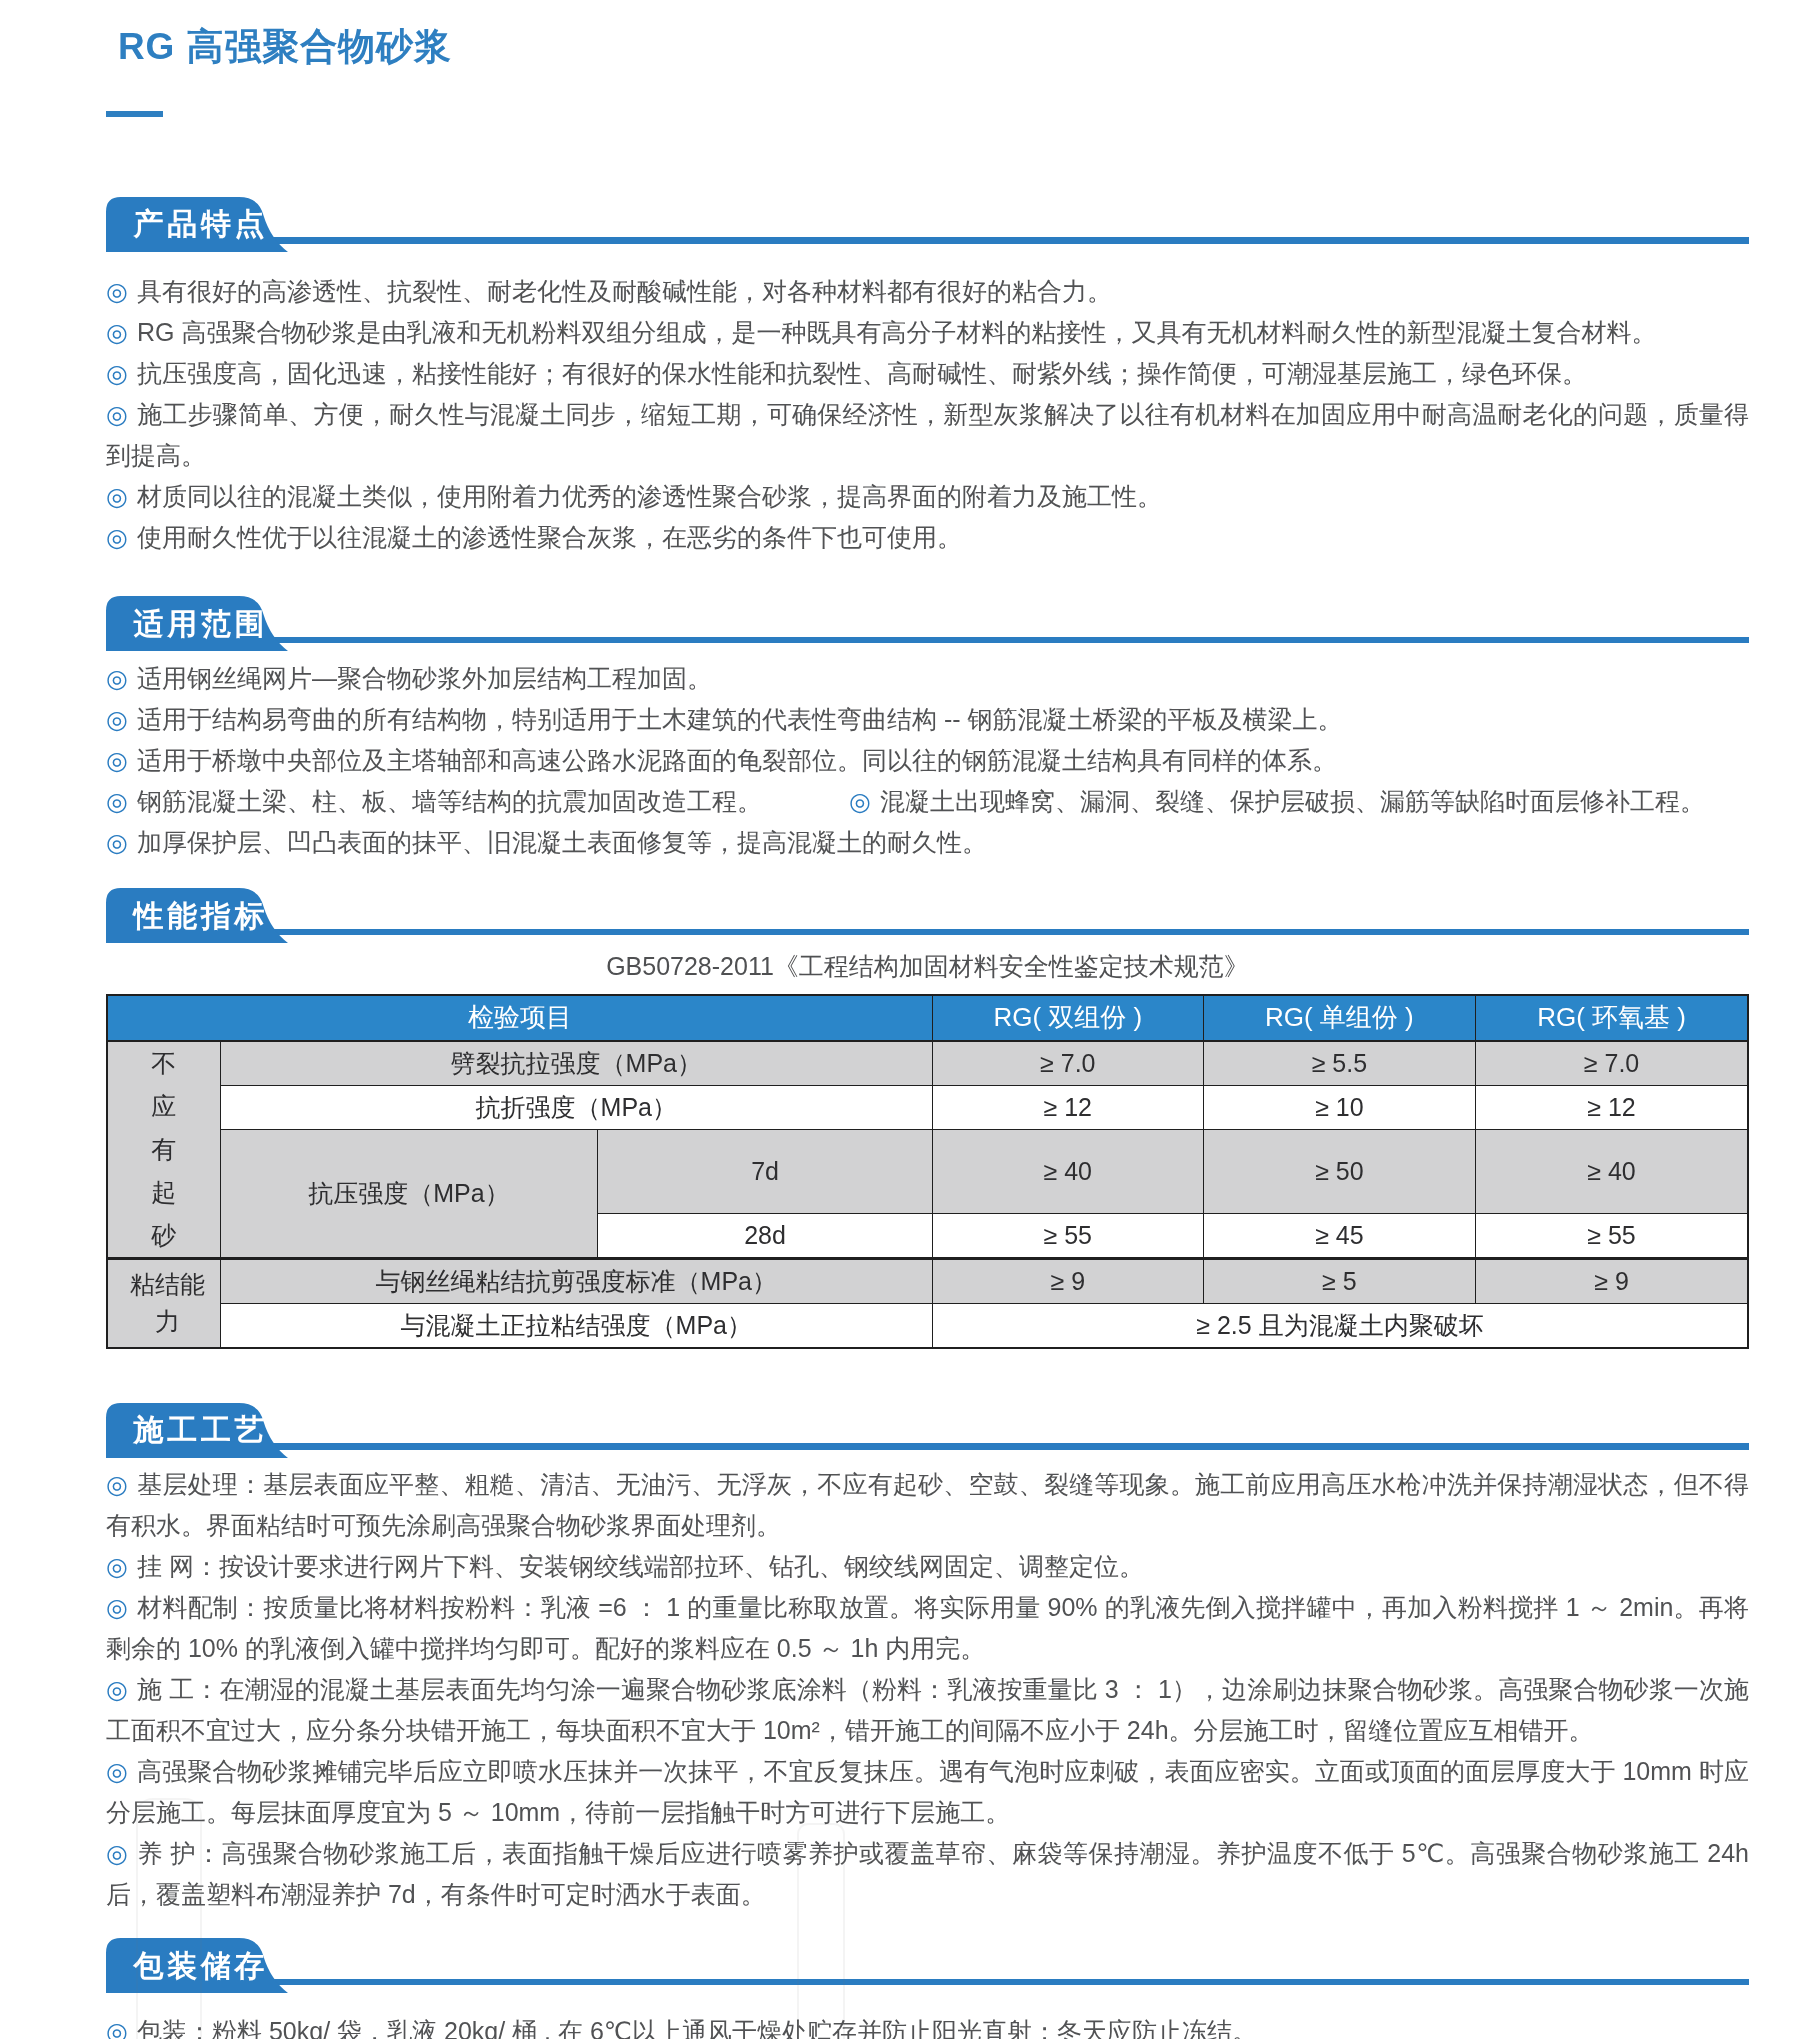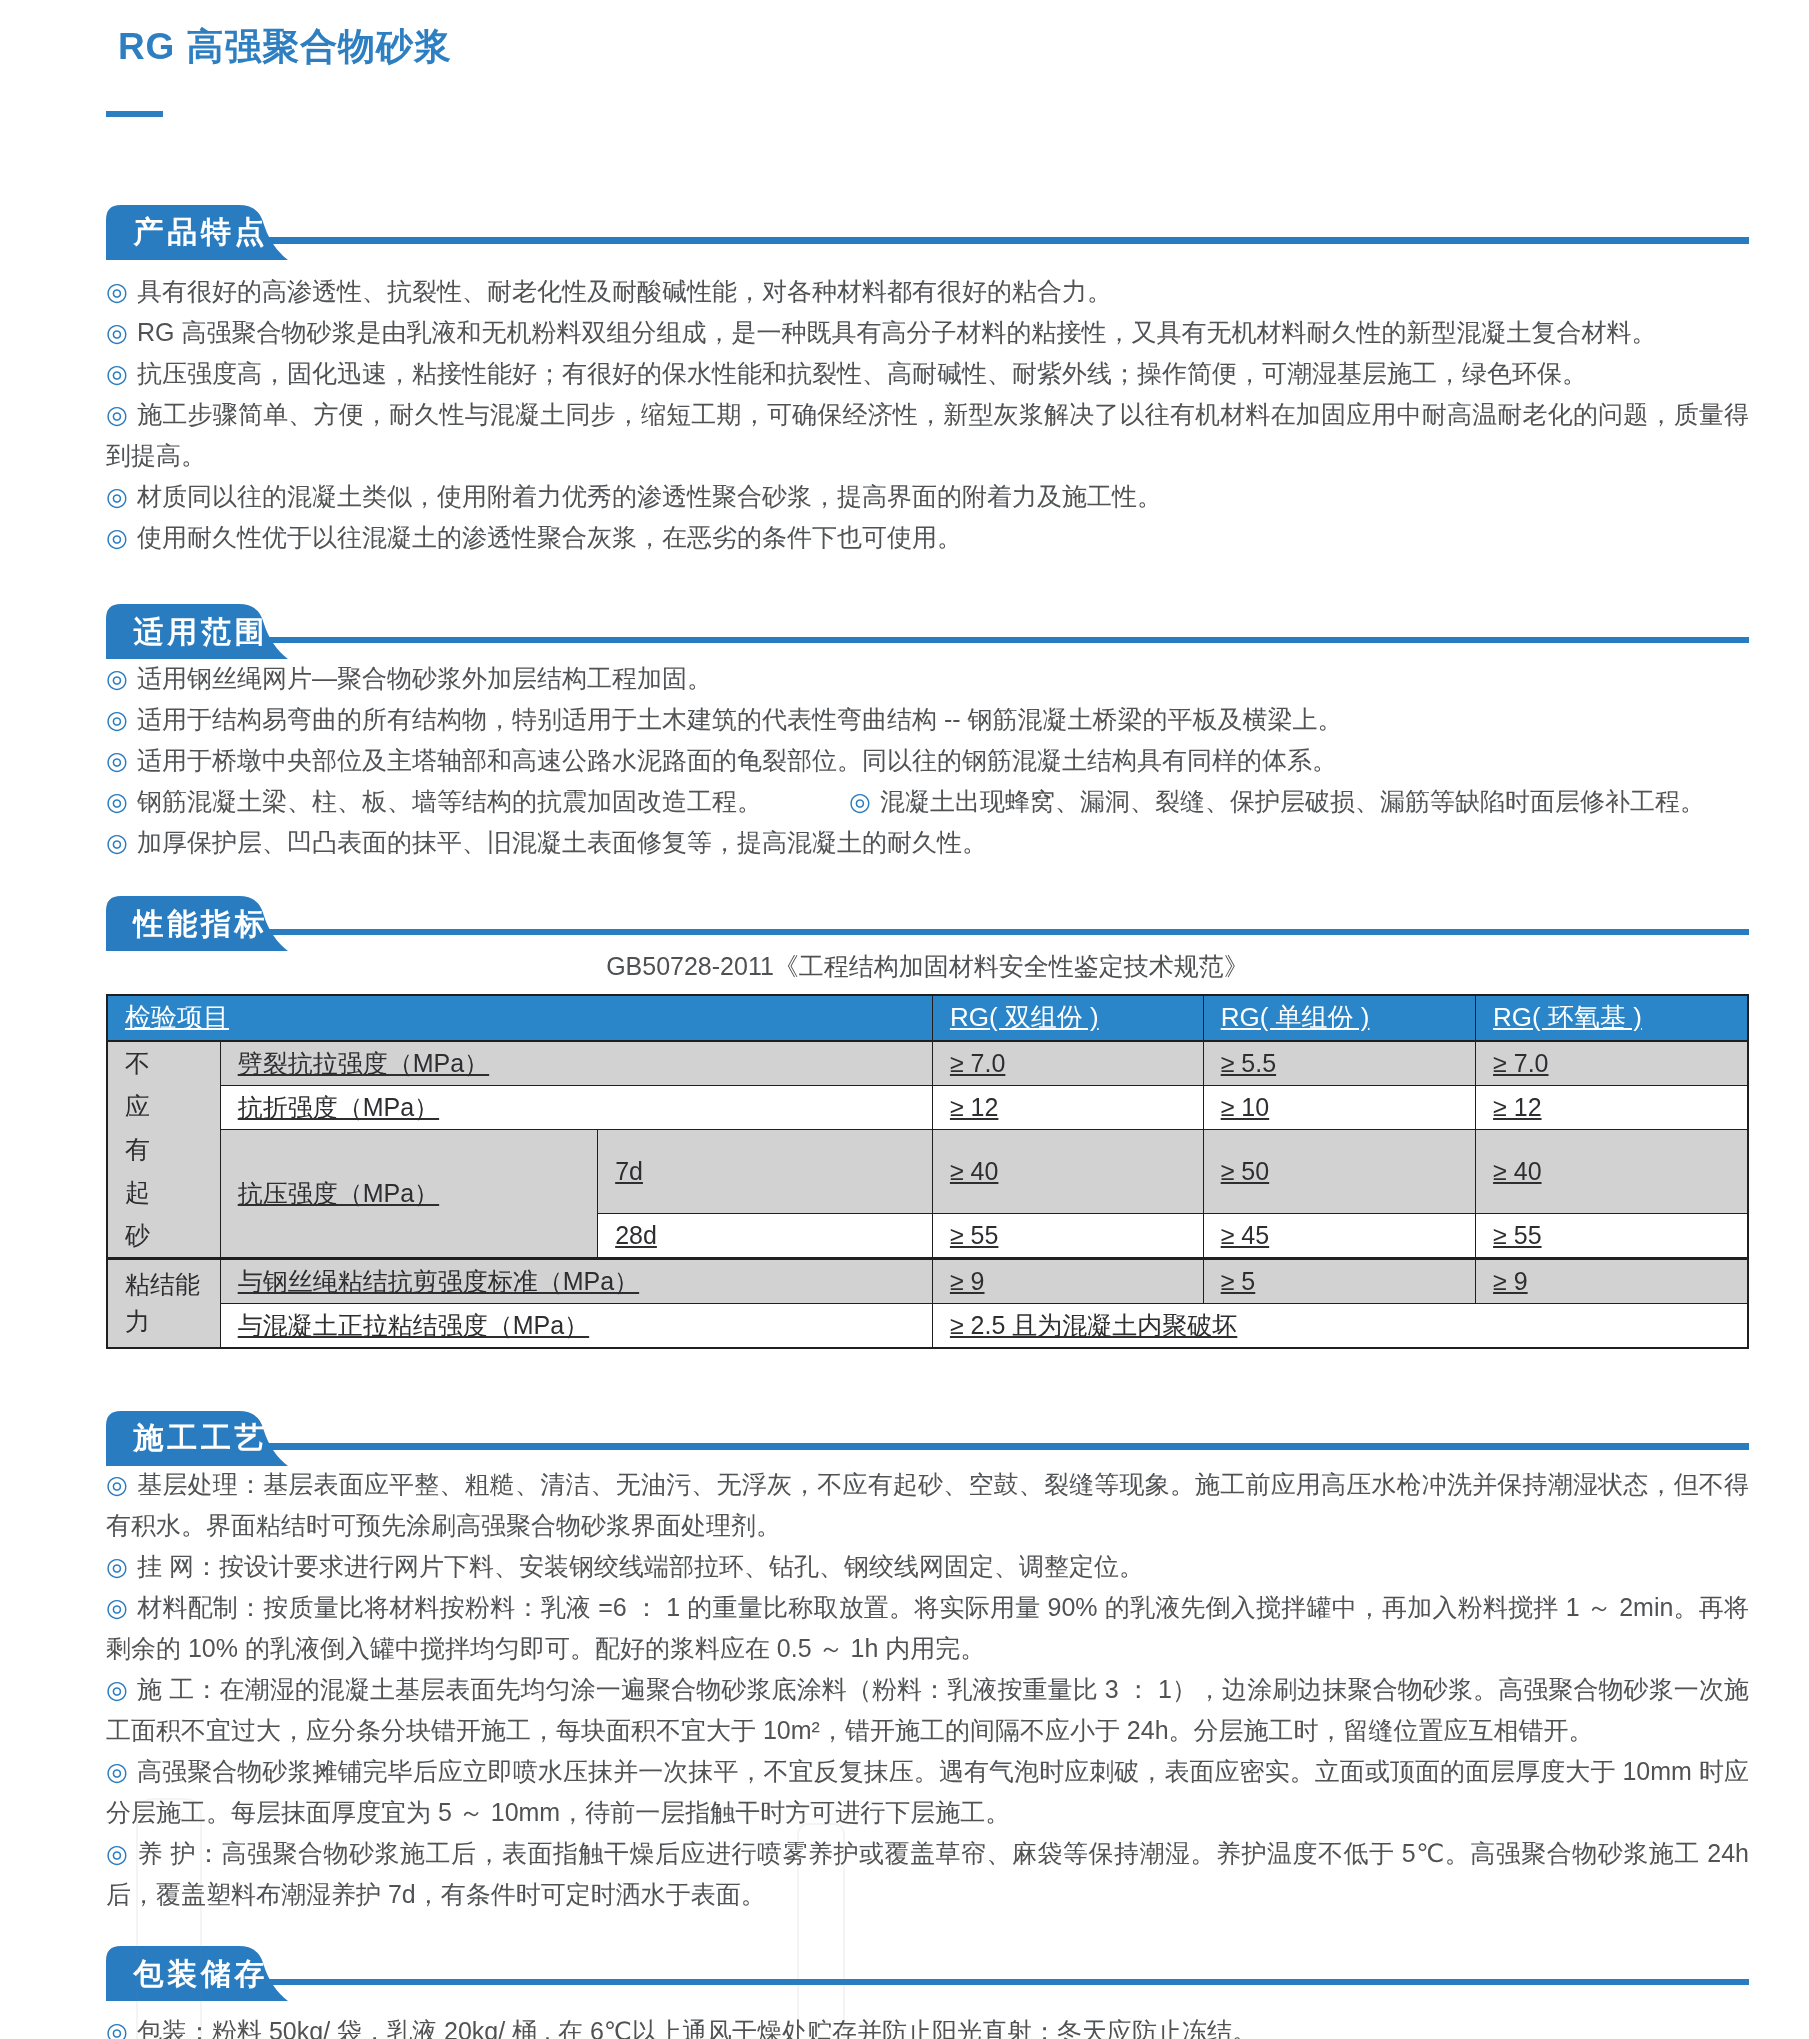--- a/index.html
+++ b/index.html
@@ -15,21 +15,21 @@
   }
   .doc-title{
     font-size:37px;font-weight:bold;color:#2e7fc1;
     letter-spacing:0.9px;line-height:44px;margin:12px;
   }
   .title-dash{width:57px;height:5.5px;background:#2e7fc1;margin-top:42px;}
 
   
   .sec-head{position:relative;height:55px;}
   .head-line{position:absolute;left:0;right:0;bottom:0;height:6.4px;background:#2a7cc1;}
-  .banner{position:absolute;left:0;top:16px;width:182px;height:55px;}
+  .banner{position:absolute;left:0;top:8px;width:182px;height:55px;}
   .banner svg{position:absolute;left:0;top:0;width:100%;height:100%;}
   .banner path{fill:#2a7cc1;}
   .banner-label{
     position:absolute;left:27.5px;top:50%;transform:translateY(-50%);
     color:#ffffff;font-size:30px;font-weight:bold;letter-spacing:3.7px;white-space:nowrap;
   }
   .mt-s1{margin-top:72px;}
   .mt-s2{margin-top:30px;}
   .mt-s3{margin-top:17.4px;}
   .mt-s4{margin-top:46px;}
@@ -45,22 +45,22 @@
   .pair .pair-item{white-space:nowrap;}
 
   
   .tbl-caption{margin-top:14.7px;text-align:center;font-size:25px;color:#4f5052;}
   table.perf{
     width:100%;margin-top:11px;border-collapse:collapse;
     border:2.8px solid #1f1f1f;font-size:25px;color:#2e2e30;
     table-layout:fixed;
   }
   table.perf th,table.perf td{
-    border:1.8px solid #1f1f1f;text-align:left;vertical-align:middle;
-    padding:0 17px;height:43px;overflow:hidden;text-decoration:underline;
+    border:1.8px solid #1f1f1f;text-align:center;vertical-align:middle;
+    padding:0 17px;height:43px;overflow:hidden;
   }
   table.perf thead th{
     background:#2b86c9;color:#ffffff;font-weight:normal;height:44px;
     border-bottom:2.8px solid #1f1f1f;font-size:26px;
   }
   td.gray{background:#d2d2d3;}
   td.white{background:#ffffff;}
   tr.thick-top td{border-top:3.7px solid #1f1f1f;}
   .vtext{display:inline-block;word-break:break-all;color:#2e2e30;}
   .vtext.g1{width:1.15em;line-height:43px;}

